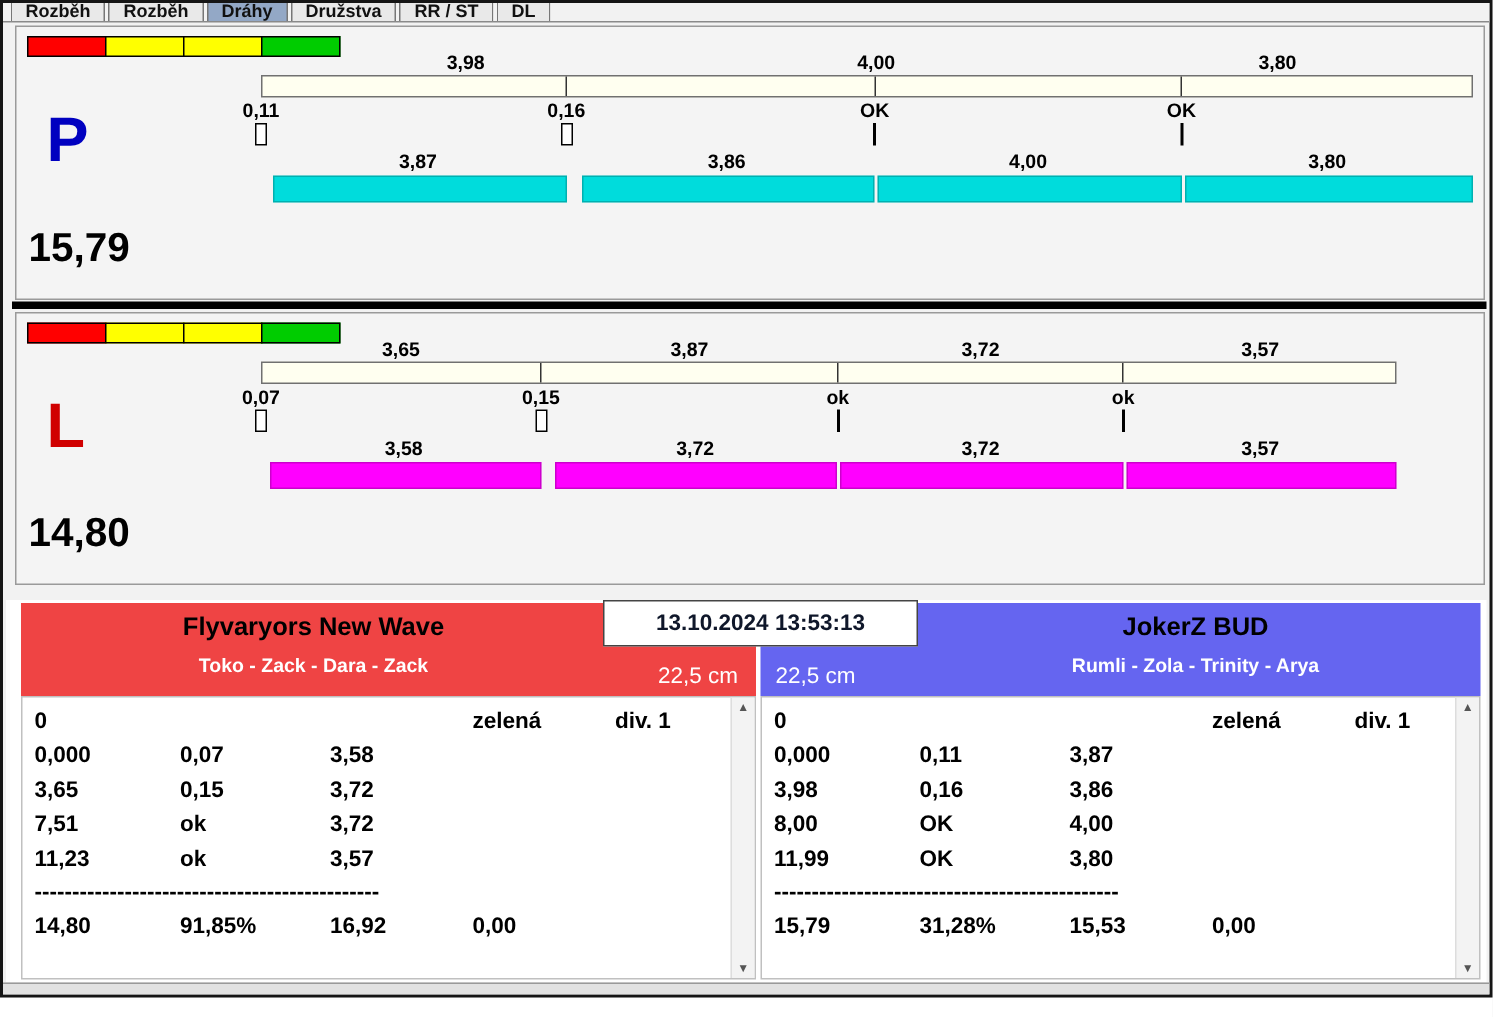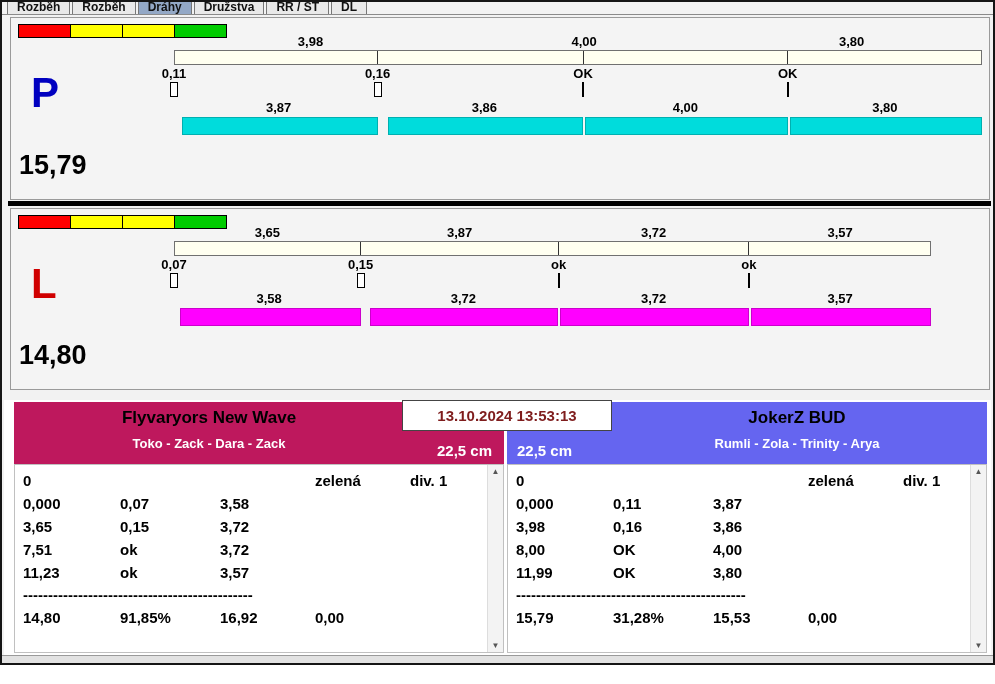--- a/index.html
+++ b/index.html
@@ -56,27 +56,27 @@
   
   .bottom-section { position:absolute; left:2px; right:2px; top:398px; bottom:8px; background:#ffffff; }
 
   .team-header { position:absolute; top:2px; height:62px; color:#fff; }
   .team-header.left  { left:10px;  width:490px; }
   .team-header.right { left:503px; width:480px; }
   .team-name { font-size:17px; font-weight:bold; color:#000; text-align:center; padding-top:6px; }
   .team-dogs { font-size:13px; font-weight:bold; color:#fff; text-align:center; margin-top:8px; }
   .team-header.left  .team-name, .team-header.left  .team-dogs { padding-right:100px; }
   .team-header.right .team-name, .team-header.right .team-dogs { padding-left:100px; }
-  .team-height { position:absolute; bottom:5px; font-size:15px; font-weight:bold; color:#fff; }
+  .team-height { position:absolute; bottom:5px; font-size:15px; font-weight:normal; color:#fff; }
   .team-header.left  .team-height { right:12px; }
   .team-header.right .team-height { left:10px; }
 
   .datetime-box { position:absolute; left:398px; top:0; width:210px; height:31px; background:#fff;
                   border:1px solid #444; z-index:5; display:flex; align-items:center; justify-content:center;
-                  font-size:15px; font-weight:600; color:#7f1d1d; }
+                  font-size:15px; font-weight:600; color:#0f172a; }
 
   .team-data { position:absolute; top:64px; bottom:2px; background:#fff; border:1px solid #c0c0c0;
                padding:4px 20px 0 8px; overflow:hidden; }
   .team-data.left  { left:10px;  width:490px; }
   .team-data.right { left:503px; width:480px; }
   .data-row { display:grid; grid-template-columns:97px 100px 95px 95px 1fr;
               font-size:15px; font-weight:bold; color:#000; line-height:23px; }
   .data-row .cell { white-space:nowrap; }
   .sep-row { font-size:15px; font-weight:bold; color:#000; line-height:22px; white-space:nowrap; overflow:hidden; }
 
@@ -228,21 +228,21 @@
             <div class="spacer" style="flex-grow: 0;"></div>
             <div class="color-seg" style="flex-grow: 3.57; background: rgb(255, 0, 255);"></div>
           </div>
       </div>
     </div>
     <div class="lane-total">14,80</div>
   </div>
 
   <div class="bottom-section">
 
-    <div class="team-header left" style="background: #be185d;">
+    <div class="team-header left" style="background: #ef4444;">
       <div class="team-name">Flyvaryors New Wave</div>
       <div class="team-dogs">Toko - Zack - Dara - Zack</div>
       <div class="team-height">22,5 cm</div>
     </div>
 
     <div class="team-header right" style="background: rgb(101, 101, 240);">
       <div class="team-name">JokerZ BUD</div>
       <div class="team-dogs">Rumli - Zola - Trinity - Arya</div>
       <div class="team-height">22,5 cm</div>
     </div>

